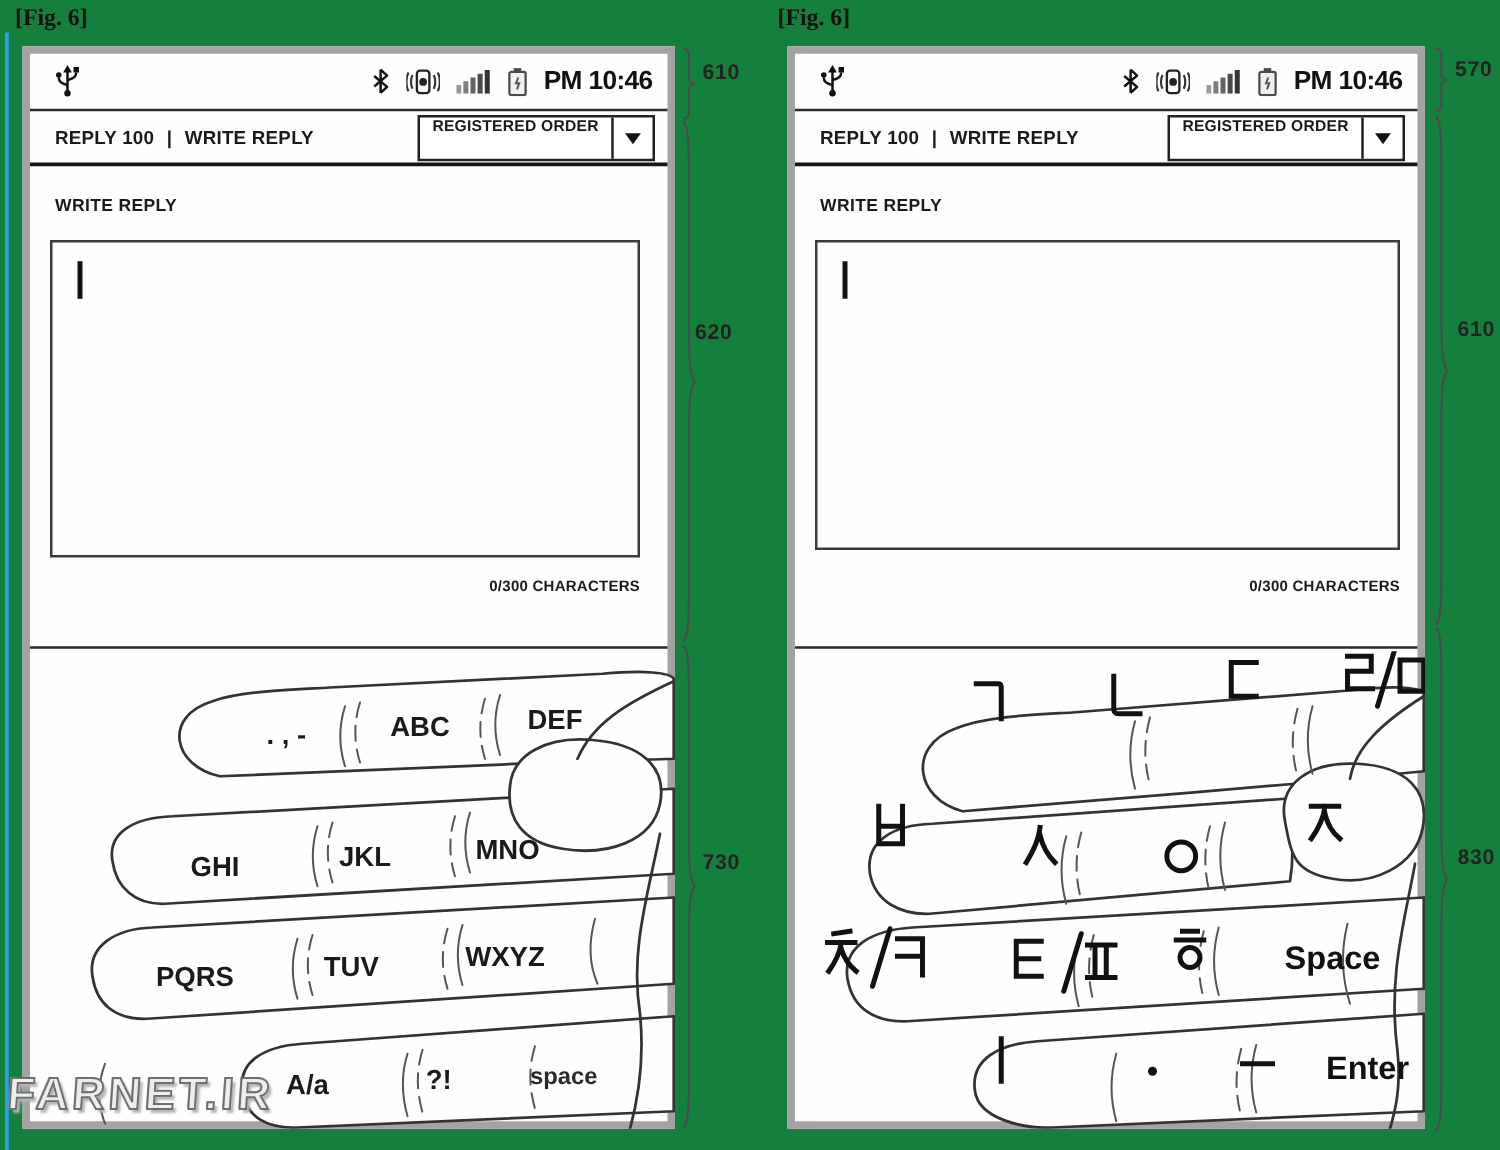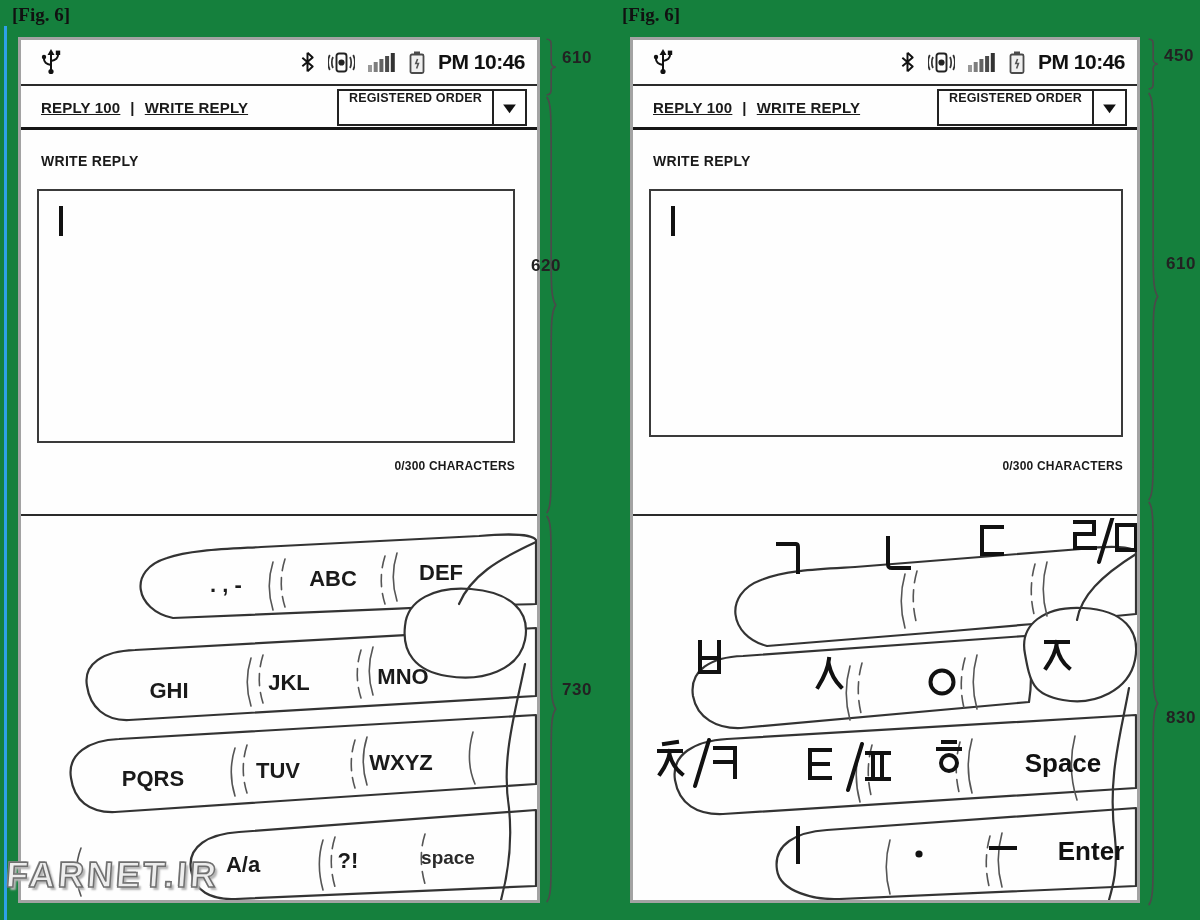--- a/index.html
+++ b/index.html
@@ -1,28 +1,28 @@
 <!DOCTYPE html>
 <html><head>
 <meta charset="utf-8">
 <style>
   html,body{margin:0;padding:0;}
   body{width:1200px;height:920px;overflow:hidden;background:#fafafa;
        font-family:"Liberation Sans",sans-serif;color:#1a1a1a;}
   .page{position:relative;width:1200px;height:920px;background:#15803d;}
   .blue-line{position:absolute;left:4px;top:26px;width:3px;height:894px;background:#2da1e8;}
   .figlabel{position:absolute;font-family:"Liberation Serif",serif;font-weight:bold;font-size:19px;color:#111;}
-  .panel{position:absolute;top:37px;height:866px;background:#fefefe;border:3px solid #a3a3a3;box-sizing:border-box;}
+  .panel{position:absolute;top:37px;height:866px;background:#fefefe;border:6px solid #a3a3a3;box-sizing:border-box;}
   .status{position:absolute;left:0;right:0;top:0;height:46px;border-bottom:2px solid #2a2a2a;
           display:flex;align-items:center;justify-content:space-between;padding:0 12px 0 18px;box-sizing:border-box;}
   .sicons{display:flex;align-items:center;gap:13px;}
   .time{font-weight:bold;font-size:21px;letter-spacing:-0.5px;color:#111;}
   .hdr{position:absolute;left:0;right:0;top:48px;height:42px;border-bottom:3px solid #161616;
        display:flex;align-items:center;justify-content:space-between;padding:0 10px 0 20px;box-sizing:border-box;}
-  .hleft{font-weight:bold;font-size:15px;letter-spacing:0.2px;display:flex;gap:10px;align-items:center;text-decoration:underline;}
+  .hleft{font-weight:bold;font-size:15px;letter-spacing:0.2px;display:flex;gap:10px;align-items:center;}
   .orderbtn{border:2px solid #222;height:33px;display:flex;align-items:flex-start;cursor:pointer;background:#fff;}
   .obtext{font-weight:bold;font-size:12.5px;padding:0 10px;letter-spacing:0.2px;}
   .obarrow{border-left:2px solid #222;height:100%;width:31px;display:flex;align-items:center;justify-content:center;}
   .tri{font-size:15px;transform:scaleX(1.45);color:#111;line-height:1;}
   .content{position:absolute;left:0;right:0;top:93px;height:383px;border-bottom:2px solid #2a2a2a;box-sizing:border-box;}
   .sectlabel{position:absolute;left:20px;top:20px;font-weight:bold;font-size:14px;letter-spacing:0.3px;}
   .tbox{position:absolute;left:16px;right:22px;top:56px;height:250px;border:2px solid #3a3a3a;background:#fefefe;}
   .cursor{position:absolute;left:20px;top:15px;width:4px;height:30px;background:#111;}
   .counter{position:absolute;right:22px;top:326px;font-weight:bold;font-size:12px;letter-spacing:0.2px;}
   .kb{position:absolute;left:0;right:0;top:478px;height:382px;}
@@ -176,21 +176,21 @@
     </div>
   </section>
 
   <svg class="brace" style="left:544px;top:39px;height:56px;" viewBox="0 0 20 100" preserveAspectRatio="none">
     <path d="M4,0 C11,1 11,5 11,13 L11,40 C11,46 12,48.5 18,50 C12,51.5 11,54 11,60 L11,87 C11,95 11,99 4,100" fill="none" stroke="#4a4a4a" stroke-width="1.7" vector-effect="non-scaling-stroke"></path>
   </svg>
   <div class="ref" style="left:562px;top:48px;">610</div>
   <svg class="brace" style="left:544px;top:97px;height:416px;" viewBox="0 0 20 100" preserveAspectRatio="none">
     <path d="M4,0 C11,1 11,5 11,13 L11,40 C11,46 12,48.5 18,50 C12,51.5 11,54 11,60 L11,87 C11,95 11,99 4,100" fill="none" stroke="#4a4a4a" stroke-width="1.7" vector-effect="non-scaling-stroke"></path>
   </svg>
-  <div class="ref" style="left:531px;top:256px;">620</div>
+  <div class="ref" style="left:556px;top:256px;">620</div>
   <svg class="brace" style="left:544px;top:516px;height:386px;" viewBox="0 0 20 100" preserveAspectRatio="none">
     <path d="M4,0 C11,1 11,5 11,13 L11,40 C11,46 12,48.5 18,50 C12,51.5 11,54 11,60 L11,87 C11,95 11,99 4,100" fill="none" stroke="#4a4a4a" stroke-width="1.7" vector-effect="non-scaling-stroke"></path>
   </svg>
   <div class="ref" style="left:562px;top:680px;">730</div>
 
   <section class="panel" style="left:630px;width:510px;">
     <div class="status">
       <svg class="icon" width="24" height="28" viewBox="0 0 24 28">
         <g fill="none" stroke="#111" stroke-width="2">
           <path d="M12,6 V22"></path>
@@ -396,24 +396,24 @@
             </g>
           <text class="kbbig" x="458" y="342">Enter</text>
         </g>
       </svg>
     </div>
   </section>
 
   <svg class="brace" style="left:1146px;top:39px;height:50px;" viewBox="0 0 20 100" preserveAspectRatio="none">
     <path d="M4,0 C11,1 11,5 11,13 L11,40 C11,46 12,48.5 18,50 C12,51.5 11,54 11,60 L11,87 C11,95 11,99 4,100" fill="none" stroke="#4a4a4a" stroke-width="1.7" vector-effect="non-scaling-stroke"></path>
   </svg>
-  <div class="ref" style="left:1164px;top:46px;">450</div>
+  <div class="ref" style="left:1164px;top:46px;">570</div>
   <svg class="brace" style="left:1146px;top:93px;height:407px;" viewBox="0 0 20 100" preserveAspectRatio="none">
     <path d="M4,0 C11,1 11,5 11,13 L11,40 C11,46 12,48.5 18,50 C12,51.5 11,54 11,60 L11,87 C11,95 11,99 4,100" fill="none" stroke="#4a4a4a" stroke-width="1.7" vector-effect="non-scaling-stroke"></path>
   </svg>
   <div class="ref" style="left:1166px;top:254px;">610</div>
   <svg class="brace" style="left:1146px;top:502px;height:403px;" viewBox="0 0 20 100" preserveAspectRatio="none">
     <path d="M4,0 C11,1 11,5 11,13 L11,40 C11,46 12,48.5 18,50 C12,51.5 11,54 11,60 L11,87 C11,95 11,99 4,100" fill="none" stroke="#4a4a4a" stroke-width="1.7" vector-effect="non-scaling-stroke"></path>
   </svg>
-  <div class="ref" style="left:1166px;top:676px;margin-top:32px;">830</div>
+  <div class="ref" style="left:1166px;top:676px;">830</div>
 
   <div class="watermark">FARNET.IR</div>
 </div>
 
 </body></html>

